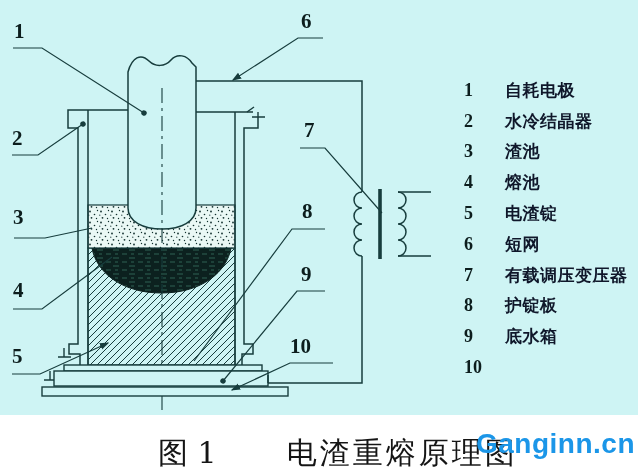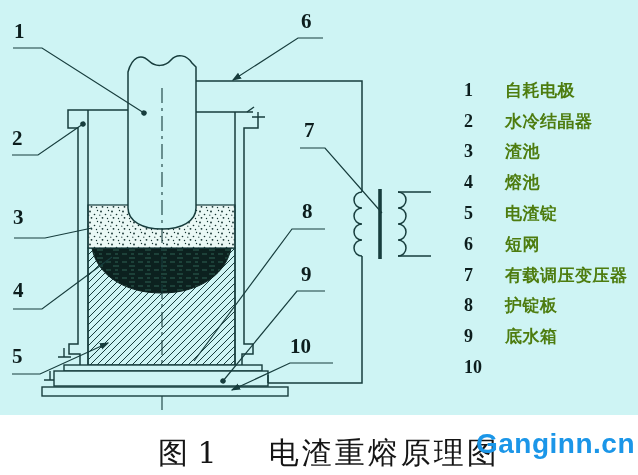--- a/index.html
+++ b/index.html
@@ -21,33 +21,33 @@
   }
   .legend-row{
     display:flex;align-items:center;height:30.8px;
   }
   .legend-num{
     width:50px;padding-left:9px;box-sizing:border-box;
     font-family:"Liberation Serif","DejaVu Serif",serif;
     font-weight:bold;font-size:18px;color:#0c1d1d;
   }
   .legend-label{
-    font-weight:bold;font-size:17px;letter-spacing:0.5px;color:#4d7c0f;
+    font-weight:bold;font-size:17px;letter-spacing:0.5px;color:#0f172a;
     white-space:nowrap;
   }
   .legend-row:last-child .legend-label{padding-left:10px;}
   .caption-bar{
     position:absolute;left:0;top:415px;width:638px;height:60px;background:#ffffff;
   }
   .caption{
     position:absolute;left:158px;top:18px;
     font-family:"DejaVu Serif","Liberation Serif",serif;
     font-size:30px;color:#151515;white-space:nowrap;
   }
-  .caption .fig-label{margin-right:52px;}
+  .caption .fig-label{margin-right:70px;}
   .caption .fig-title{letter-spacing:3px;text-align:center;}
   .watermark{
     position:absolute;left:476px;top:13px;
     font-family:"Liberation Sans","DejaVu Sans",sans-serif;
     font-weight:bold;font-size:28px;color:#1b96e8;letter-spacing:0.5px;
   }
 </style>
 </head>
 <body>
 

